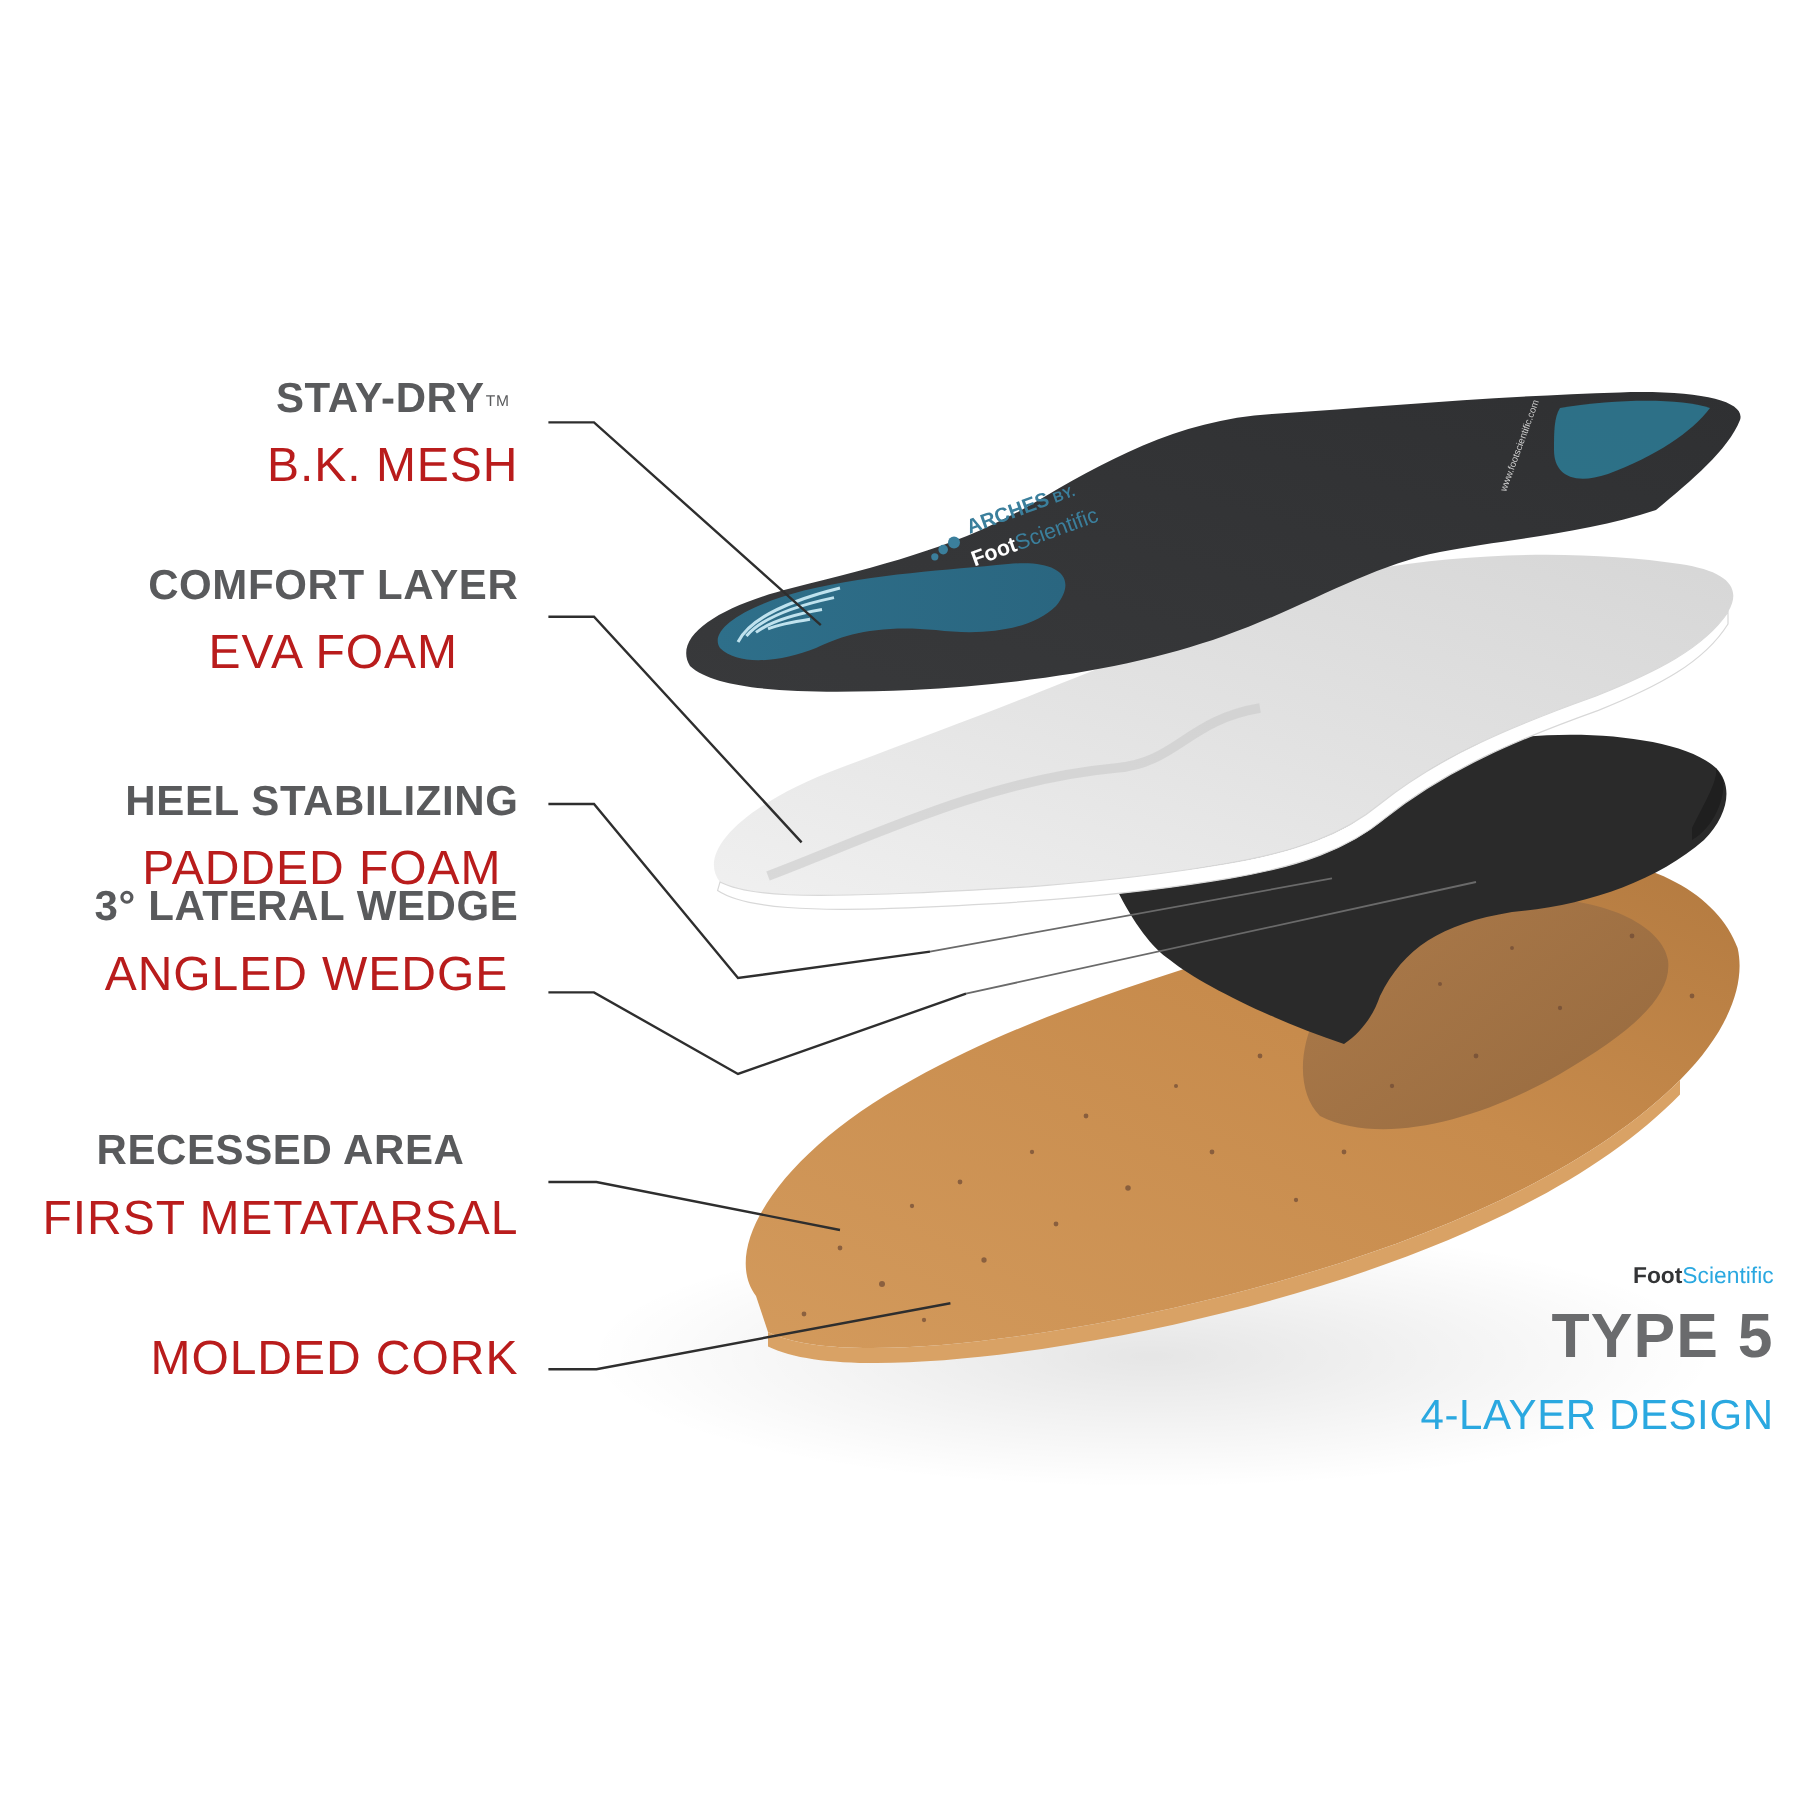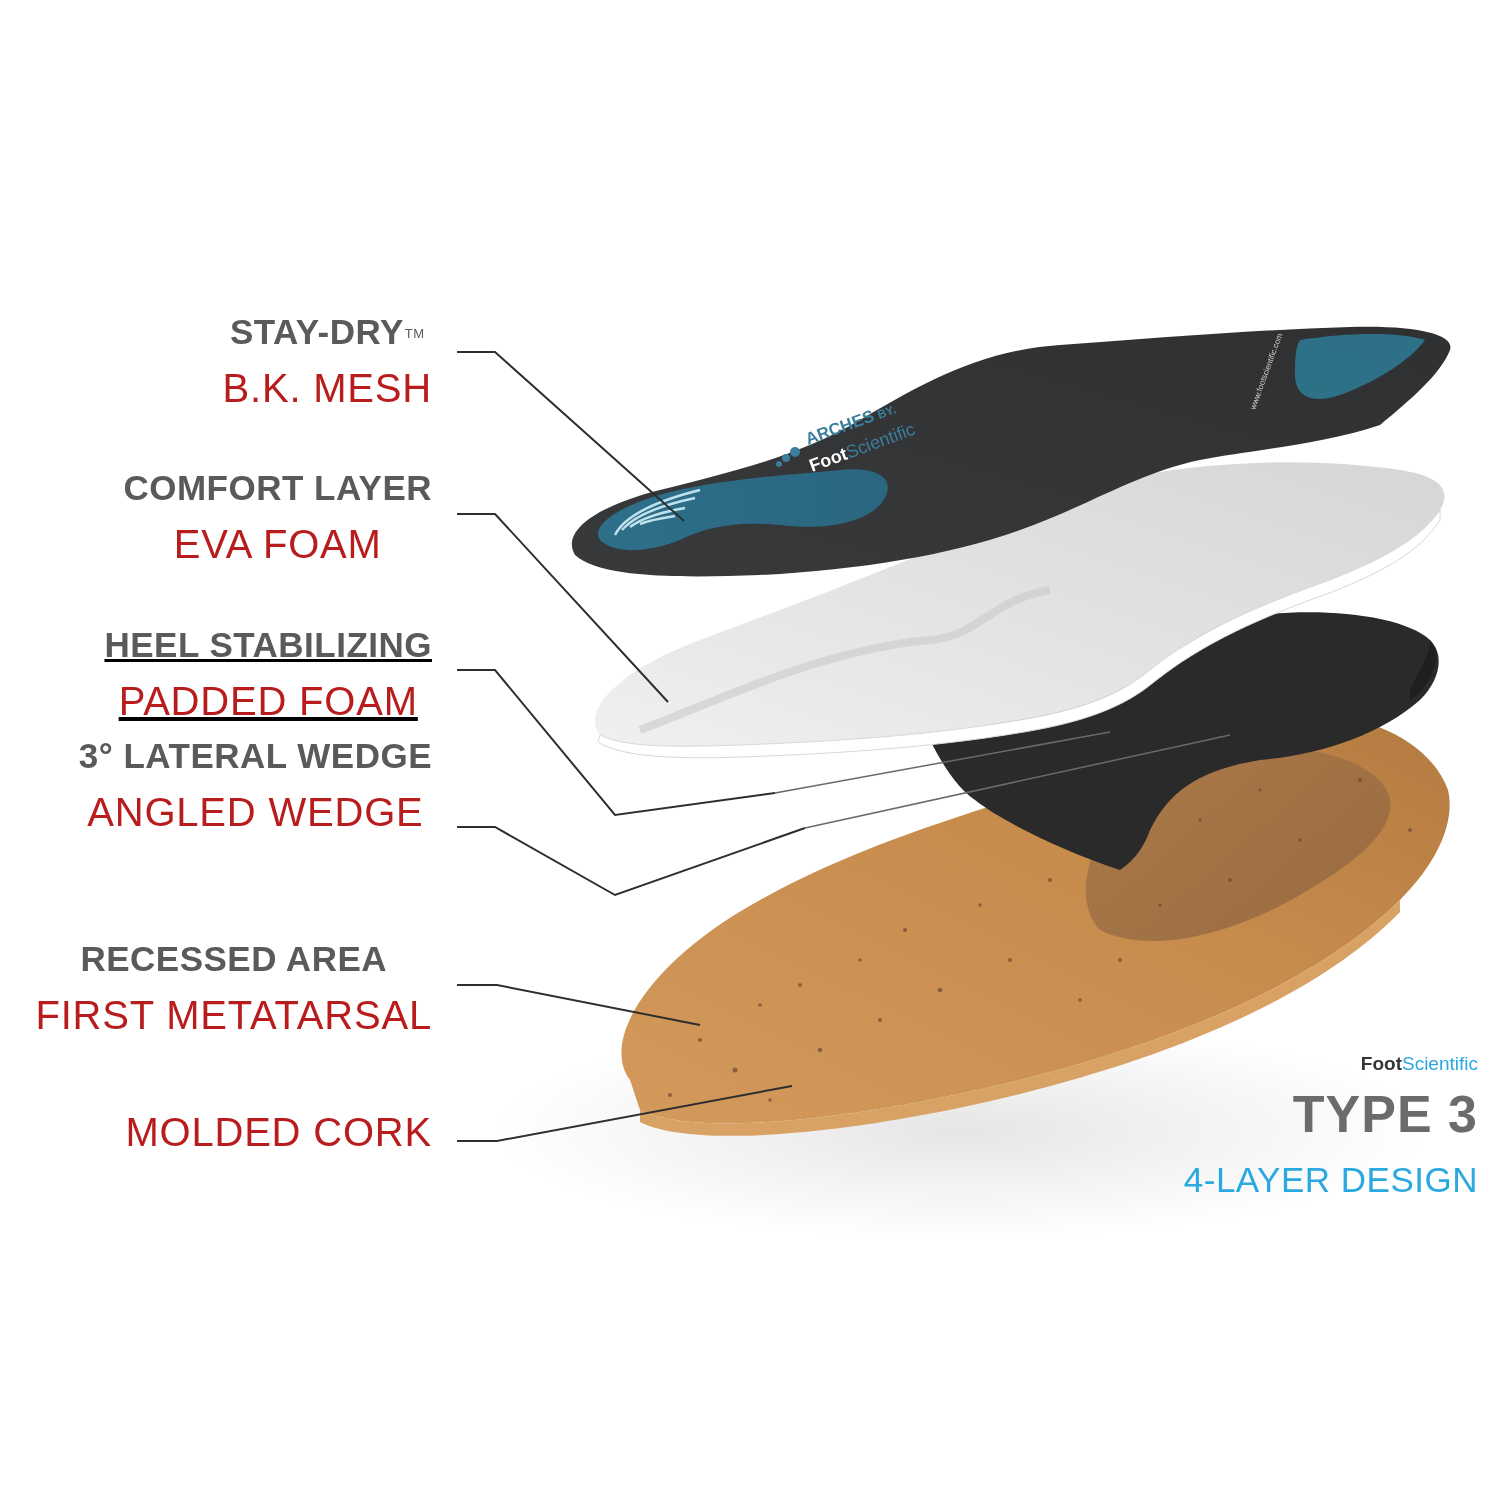--- a/index.html
+++ b/index.html
@@ -135,35 +135,35 @@
 </svg>
 
 <div class="label" style="top:312px;">
   <span class="title"><span>STAY-DRY</span><sup>TM</sup></span>
   <span class="sub">B.K. MESH</span>
 </div>
 <div class="label" style="top:468px;">
   <span class="title">COMFORT LAYER</span>
   <span class="sub">EVA FOAM</span>
 </div>
-<div class="label" style="top:625px;text-decoration:underline;">
+<div class="label" style="top:648px;">
   <span class="title">HEEL STABILIZING</span>
   <span class="sub">PADDED FOAM</span>
 </div>
 <div class="label" style="top:736px;">
   <span class="title">3° LATERAL WEDGE</span>
   <span class="sub">ANGLED WEDGE</span>
 </div>
 <div class="label" style="top:939px;">
   <span class="title">RECESSED AREA</span>
   <span class="sub">FIRST METATARSAL</span>
 </div>
 <div class="label" style="top:1096px;">
   <span class="sub">MOLDED CORK</span>
 </div>
 
 <div id="brand-block">
   <div id="brand">
     <span class="foot">Foot</span><span class="sci">Scientific</span>
   </div>
-  <div id="type-title">TYPE 3</div>
+  <div id="type-title">TYPE 5</div>
   <div id="type-sub">4-LAYER DESIGN</div>
 </div>
 
 </body></html>

